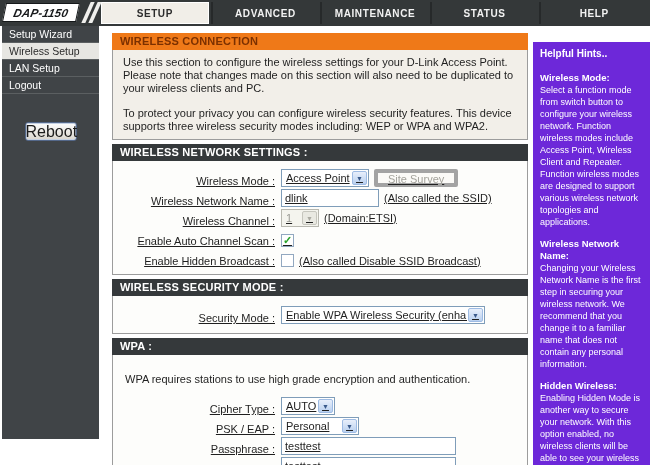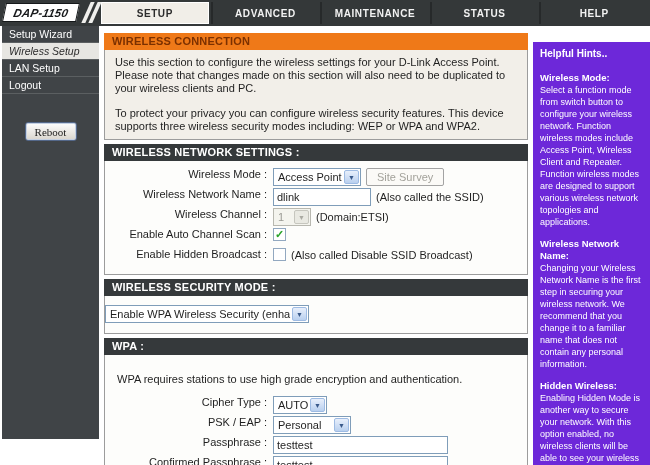--- a/index.html
+++ b/index.html
@@ -22,68 +22,68 @@
   .tab { flex:1; margin:0 1px; display:flex; align-items:center; justify-content:center;
     font-size:10px; font-weight:bold; letter-spacing:0.6px; color:#f2f2f2;
     border-left:2px solid #26292a; cursor:pointer; }
   .tab.active { background:#f1eee8; color:#2c2c2c; border:1px solid #fff; }
 
   
   .leftbar { position:absolute; left:2px; top:26px; width:97px; height:413px;
     background:#404447; }
   .left-item { height:17px; line-height:16px; padding-left:7px; color:#fff;
     font-size:10.5px; border-bottom:1px solid #5b5f61; cursor:pointer; }
-  .left-item.active { background:#e7e6e2; color:#2c2c2c;font-style:italic; }
+  .left-item.active { background:#e7e6e2; color:#2c2c2c; }
   .reboot-btn { display:block; margin:28px auto 0; width:52px; height:19px;
-    font-family:Liberation Serif, serif; font-size:11px; color:#1b1b1b;
+    font-family:Liberation Sans, sans-serif; font-size:16px; color:#1b1b1b;
     background:linear-gradient(#fefefe,#d9d5cd); border:1px solid #54688a;
     border-radius:3px; box-shadow:inset 0 0 0 1px #c4d0e2; cursor:pointer; }
 
   
   .rightbar { position:absolute; left:533px; top:42px; width:117px; height:439px;
     background:#6d28d9; color:#fff; padding:6px 7px; font-size:9px;
     line-height:12px; overflow:hidden; }
   .hint-title { font-weight:bold; font-size:10px; margin-bottom:12px; }
   .hint-head { font-weight:bold; font-size:9.5px; margin-top:10px; }
 
   
   .main { position:absolute; left:104px; top:33px; width:424px; }
-  .section { margin-bottom:4px; }
+  .section { margin-bottom:4px;margin-left:8px; }
   .sec-head { height:17px; line-height:17px; padding-left:8px; font-size:11px;
     font-weight:bold; letter-spacing:0.2px; }
   .sec-head.orange { background:#ef7918; color:#7b3000; }
   .sec-head.dark { background:#35393b; color:#fff; }
   .sec-body { border:1px solid #9c9c9c; border-top:none; background:#fdfdfb;
     font-size:11px; color:#1f1f1f; }
   .sec-body.intro { background:#f2efe9; padding:6px 10px; line-height:13px; }
   .sec-body.intro p { margin-bottom:12px; }
   .sec-body.intro p:last-child { margin-bottom:0; }
   .sec-body.form { padding:6px 0; }
-  .row { display:flex; align-items:flex-start; min-height:19px; margin:1px 0; }
+  .row { display:flex; align-items:flex-end; min-height:19px; margin:1px 0;text-decoration:underline; }
   .lbl { width:168px; text-align:right; padding-right:6px; flex-shrink:0; }
   .ctrl { display:flex; align-items:center; gap:5px; }
   .wpa-desc { padding:12px 12px 2px; line-height:13px; margin-bottom:8px; }
 
   
   .sel { display:inline-flex; align-items:center; height:18px;
     border:1px solid #7f9db9; background:#fff; cursor:pointer; }
   .sel .txt { padding:0 4px; white-space:nowrap; overflow:hidden; flex:1; }
   .sel .arrow { width:15px; height:14px; margin:1px; border:1px solid #9ebbe3;
     border-radius:2px; background:linear-gradient(#e8effb,#b9d0ef);
     display:flex; align-items:center; justify-content:center; flex-shrink:0; }
   .sel .arrow::after { content:"▼"; font-size:7px; color:#39598a; }
   .sel.disabled { border-color:#b8b8b0; background:#f4f4ee; color:#9a9a94; cursor:default; }
   .sel.disabled .arrow { border-color:#c6c6be; background:#e9e9e2; }
   .sel.disabled .arrow::after { color:#aaaaa2; }
   .txtfield { height:18px; border:1px solid #7f9db9; font-size:11px; padding:0 3px;
     color:#1f1f1f; font-family:"Liberation Sans", sans-serif; background:#fff; }
   .cb { width:13px; height:13px; border:1px solid #92a8c0; background:#fff;
     display:flex; align-items:center; justify-content:center; font-size:11px;
     font-weight:bold; color:#2aa32a; line-height:1; cursor:pointer; }
-  .btn-gray { height:18px; padding:0 10px; border:1px solid #a3a3a3; border-radius:2px;
+  .btn-gray { height:18px; padding:0 10px; border:4px solid #a3a3a3; border-radius:2px;
     background:#fbfaf7; color:#a3a29b; font-size:11px;
     font-family:"Liberation Sans", sans-serif; }
 </style>
 </head>
 <body>
 
 <div class="topnav">
   <div class="logo-zone">
     <div class="logo-box">
       <span class="logo-text">DAP-1150</span>
@@ -161,20 +161,21 @@
           <span class="note">(Also called Disable SSID Broadcast)</span>
         </div>
       </div>
     </div>
   </div>
 
   <div class="section">
     <div class="sec-head dark">WIRELESS SECURITY MODE :</div>
     <div class="sec-body form" style="padding:8px 0;">
       <div class="row">
+        <div class="lbl">Security Mode :</div>
         <div class="ctrl">
           <div class="sel" style="width:204px;">
             <span class="txt">Enable WPA Wireless Security (enhanced)</span>
             <span class="arrow"></span>
           </div>
         </div>
       </div>
     </div>
   </div>
 

